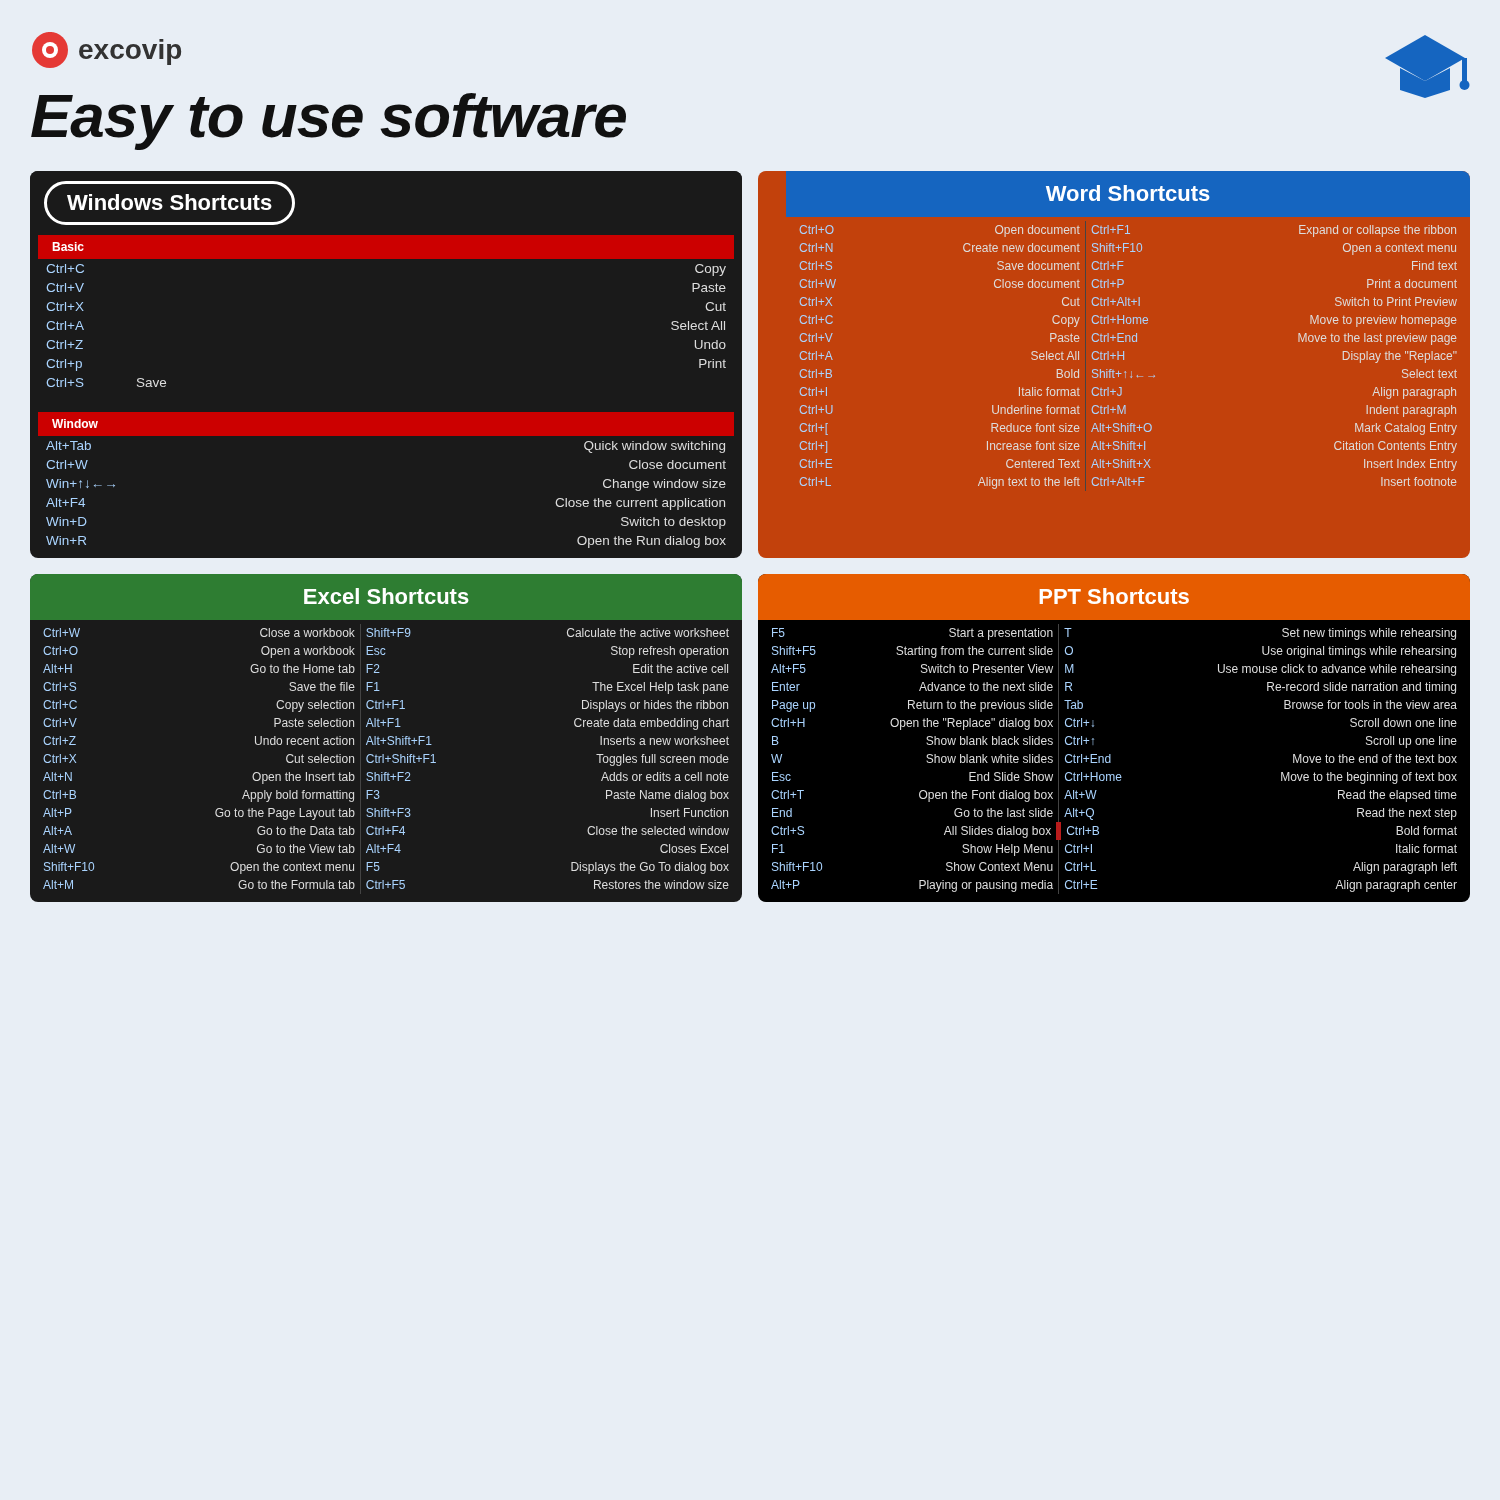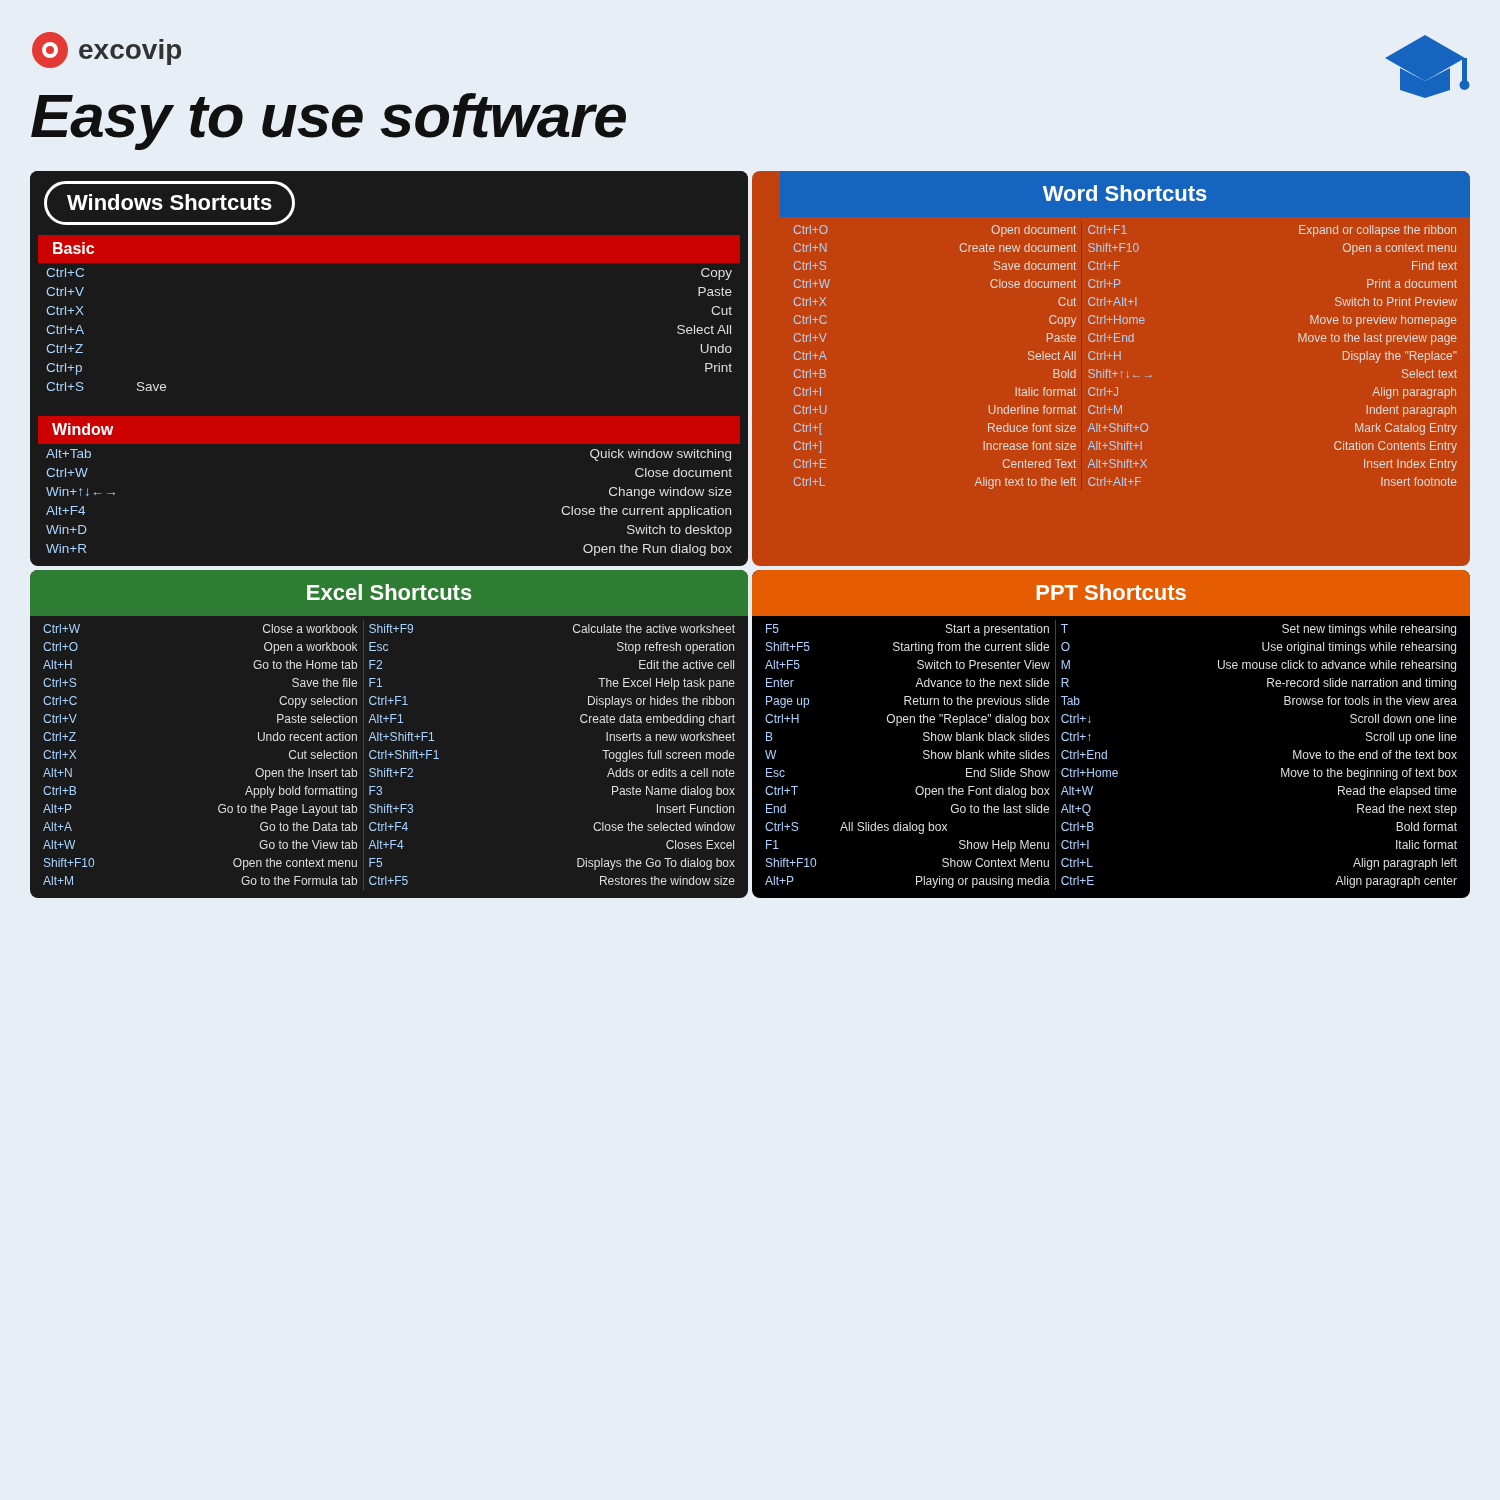--- a/index.html
+++ b/index.html
@@ -43,21 +43,21 @@
       letter-spacing: -1px;
     }
     .cap-icon {
       width: 90px;
       height: 80px;
     }
     .main-grid {
       display: grid;
       grid-template-columns: 1fr 1fr;
       grid-template-rows: auto auto;
-      gap: 4px;
+      gap: 16px;
     }
     .panel {
       border-radius: 8px;
       overflow: hidden;
     }
     
     .windows-panel {
       background: #1a1a1a;
       padding: 0;
     }
@@ -70,21 +70,21 @@
       border: 3px solid white;
       border-radius: 25px;
       padding: 6px 20px;
       color: white;
       font-size: 22px;
       font-weight: bold;
     }
     .section-header {
       background: #cc0000;
       color: white;
-      font-size: 16px;
+      font-size: 12px;
       font-weight: bold;
       padding: 5px 14px;
     }
     .shortcut-table {
       width: 100%;
       border-collapse: collapse;
     }
     .shortcut-table td {
       padding: 2px 8px;
       font-size: 13.5px;
@@ -516,21 +516,21 @@
     <td class="desc-right">Read the elapsed time</td>
   </tr>
             <tr>
     <td class="key">End</td>
     <td class="desc" style="text-align:right;border-right:1px solid #444;">Go to the last slide</td>
     <td class="key2">Alt+Q</td>
     <td class="desc-right">Read the next step</td>
   </tr>
             <tr>
     <td class="key">Ctrl+S</td>
-    <td class="desc" style="border-right:1px solid #b91c1c;">All Slides dialog box</td>
+    <td class="desc" style="text-align:right;border-right:5px solid #b91c1c;">All Slides dialog box</td>
     <td class="key2">Ctrl+B</td>
     <td class="desc-right">Bold format</td>
   </tr>
             <tr>
     <td class="key">F1</td>
     <td class="desc" style="text-align:right;border-right:1px solid #444;">Show Help Menu</td>
     <td class="key2">Ctrl+I</td>
     <td class="desc-right">Italic format</td>
   </tr>
             <tr>

